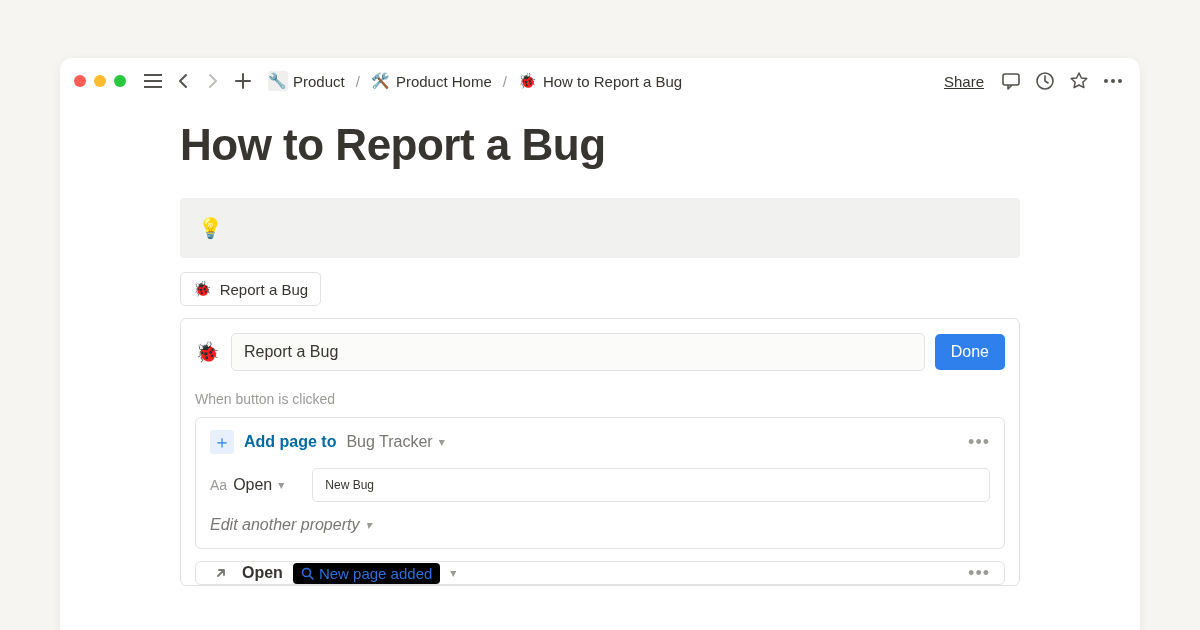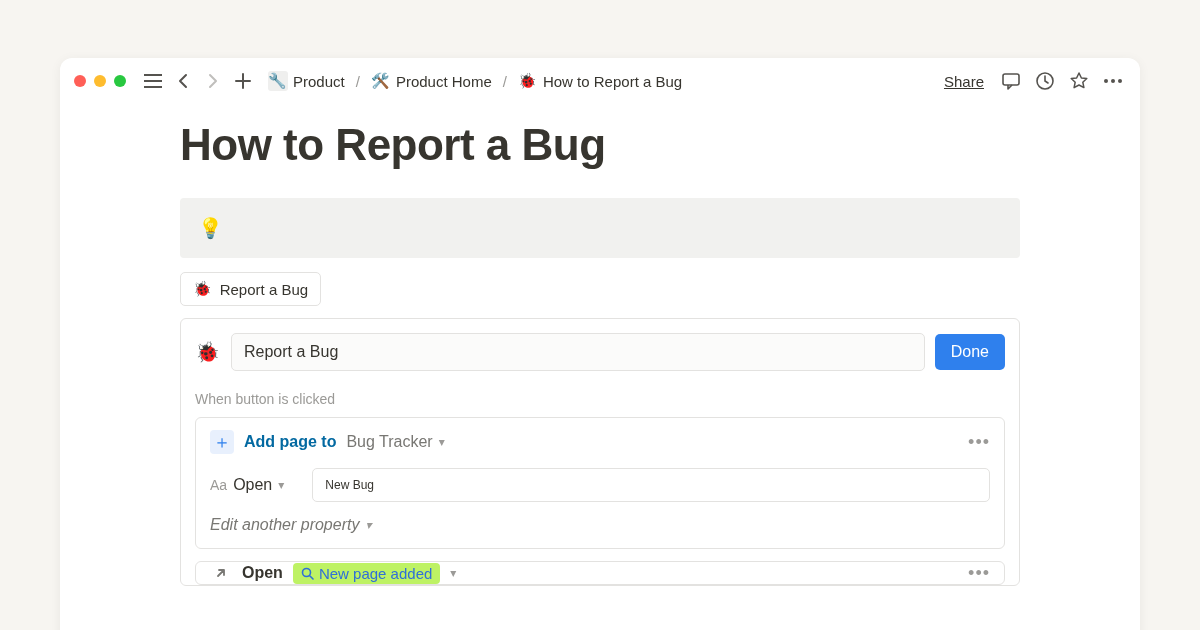--- a/index.html
+++ b/index.html
@@ -174,21 +174,21 @@
     display:flex; align-items:center; gap:10px;
     font-size:16px;
   }
   .arrow-box {
     width: 22px; height: 22px;
     display:flex;align-items:center;justify-content:center;
     color:#787773;
   }
   .open-label { font-weight:600; }
   .tag {
-    background:#bef264; color:#2f6fd8;
+    background:#000000; color:#2f6fd8;
     border-radius:4px; padding:2px 8px;
     display:flex; align-items:center; gap:5px;
     font-size:15px;
   }
   .mag { font-size:14px; }
 
   svg { display:block; }
 </style>
 </head>
 <body>

